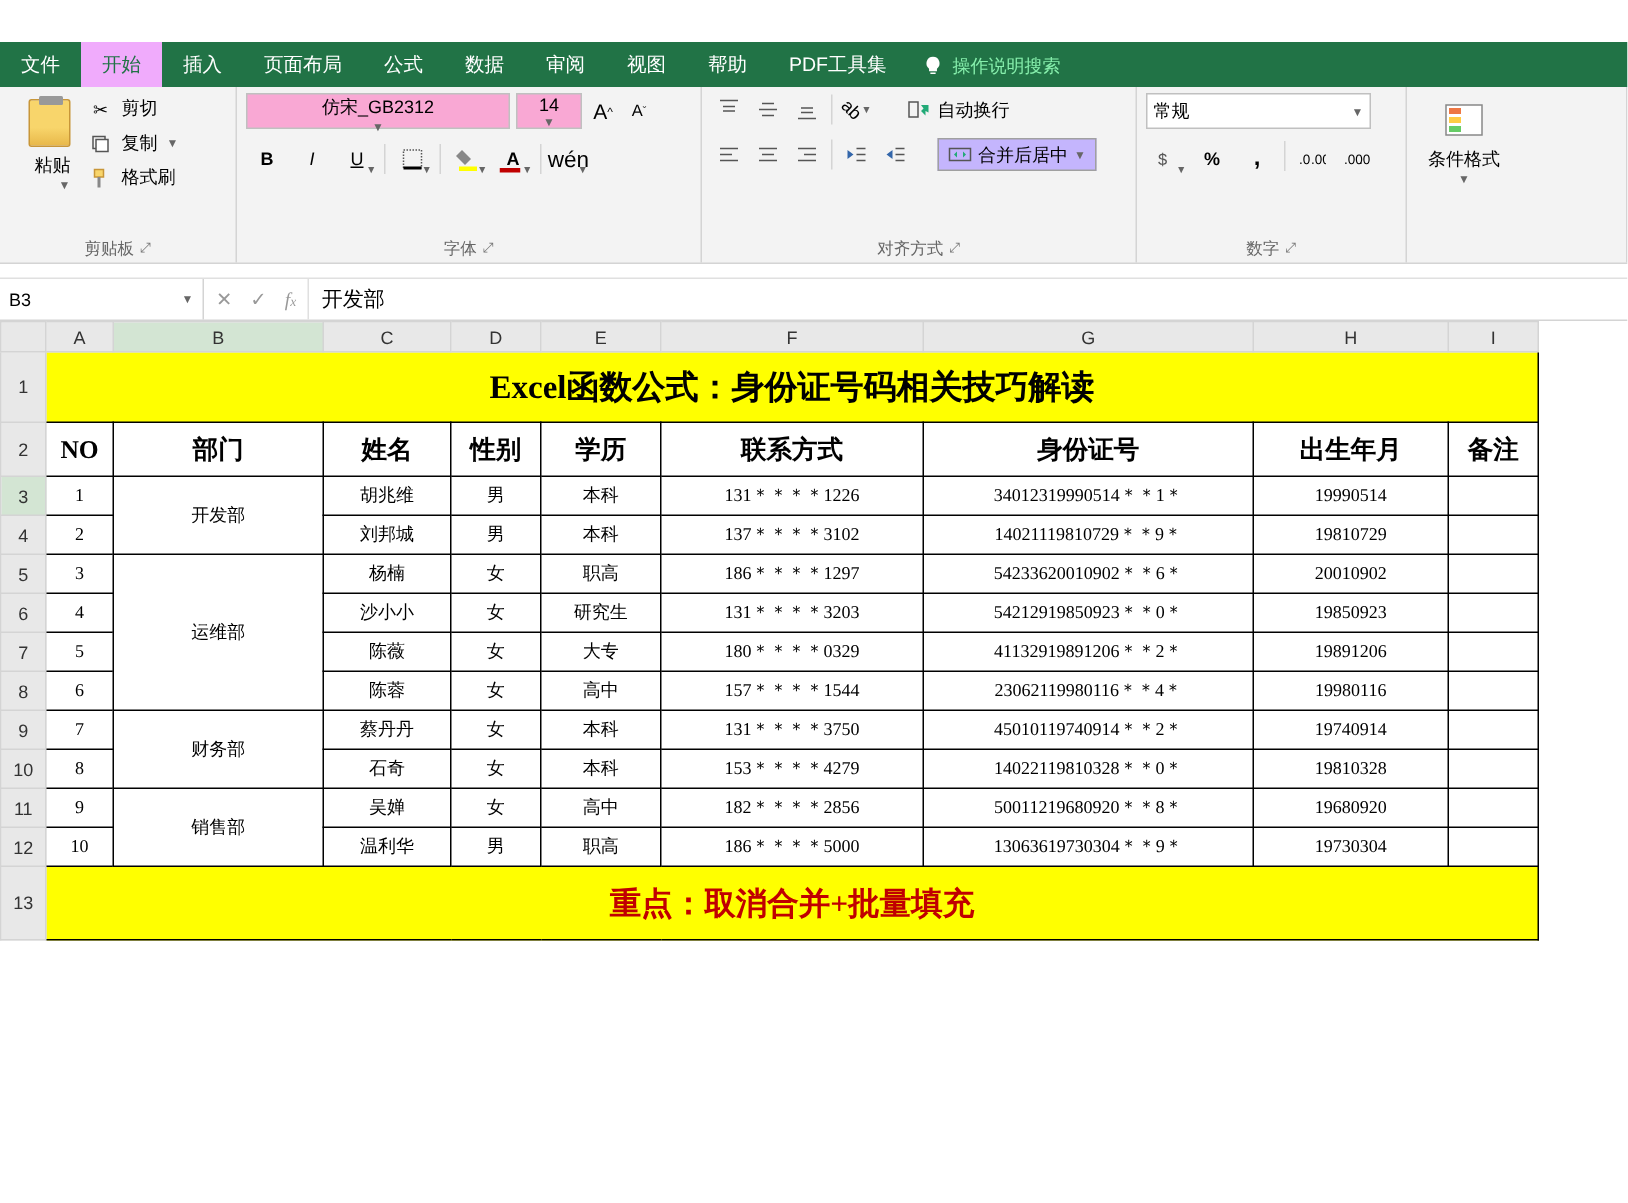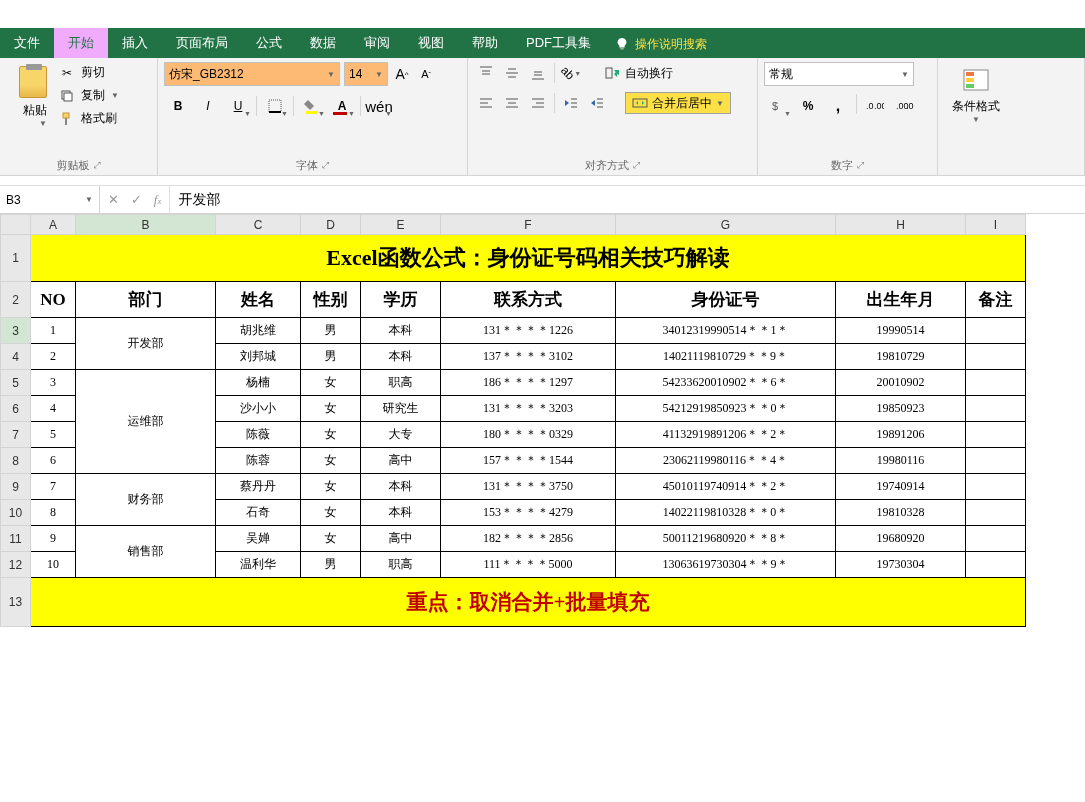--- a/index.html
+++ b/index.html
@@ -2,72 +2,72 @@
 <html><head>
 <meta charset="utf-8">
 <style>
 * { box-sizing: border-box; margin: 0; padding: 0; }
 body { font-family: "Microsoft YaHei", Arial, sans-serif; font-size: 12px; background: #fff; overflow: hidden; width: 1085px; height: 802px; }
 
 
 .tab-bar { background: #217346; height: 30px; display: flex; align-items: stretch; color: #fff; margin-top: 28px; }
 .tab { padding: 0 14px; display: flex; align-items: center; cursor: pointer; font-size: 13px; }
 .tab.active { background: #f0abfc; color: #217346; }
-.tab-search { display: flex; align-items: center; gap: 6px; padding: 16px 10px; color: #fde047; }
+.tab-search { display: flex; align-items: center; gap: 6px; padding: 16px 10px; color: #86efac; }
 .bulb-icon { width: 14px; height: 14px; }
 
 
 .ribbon { background: #f3f3f3; height: 118px; border-bottom: 1px solid #d4d4d4; display: flex; }
 .ribbon-group { border-right: 1px solid #d4d4d4; padding: 4px 6px 2px; display: flex; flex-direction: column; justify-content: space-between; }
 .ribbon-group-label { text-align: center; font-size: 11px; color: #666; padding-top: 2px; display: flex; justify-content: center; align-items: center; gap: 4px; }
 .launcher { font-size: 9px; color: #777; }
 
 
 .clipboard-group { width: 145px; display: flex; }
 .paste-btn { width: 45px; display: flex; flex-direction: column; align-items: flex-end; padding: 4px; cursor: pointer; }
 .paste-icon { width: 28px; height: 32px; background: linear-gradient(#f8d56b 60%, #e8b84a); border: 1px solid #c89638; border-radius: 2px; position: relative; margin-bottom: 4px; }
 .paste-icon::before { content: ""; position: absolute; top: -3px; left: 6px; width: 16px; height: 6px; background: #999; border-radius: 1px; }
 .clip-side { display: flex; flex-direction: column; gap: 2px; flex: 1; padding-left: 4px; }
 .clip-item { display: flex; align-items: center; gap: 6px; padding: 2px 4px; cursor: pointer; }
 .small-icon { width: 16px; height: 16px; display: inline-flex; align-items: center; justify-content: center; }
 
 
 .font-group { width: 310px; }
 .font-row1 { display: flex; gap: 4px; align-items: center; margin-bottom: 8px; }
-.font-select { border: 1px solid #c0c0c0; height: 24px; padding: 0 4px; background: #fdba74; display: flex; align-items: center; justify-content: space-between; }
+.font-select { border: 1px solid #c0c0c0; height: 24px; padding: 0 4px; background: #f9a8d4; display: flex; align-items: center; justify-content: space-between; flex-direction: column; }
 .font-name { width: 176px; }
 .font-size { width: 44px; }
 .dd-arrow { font-size: 8px; color: #666; }
 .font-grow, .font-shrink { width: 20px; height: 24px; display: flex; align-items: center; justify-content: center; cursor: pointer; }
 .font-row2 { display: flex; gap: 2px; align-items: center; }
 .fmt-btn { width: 28px; height: 24px; display: flex; align-items: center; justify-content: center; cursor: pointer; position: relative; }
 .fmt-btn .dd-arrow { position: absolute; right: 1px; bottom: 1px; font-size: 7px; }
 .sep { width: 1px; height: 20px; background: #d4d4d4; margin: 0 2px; }
 
 
 .align-group { width: 290px; }
 .align-top { display: flex; gap: 2px; align-items: center; margin-bottom: 8px; }
 .align-btn { width: 24px; height: 22px; display: flex; align-items: center; justify-content: center; cursor: pointer; }
 .wrap-btn, .merge-btn { display: flex; align-items: center; gap: 4px; padding: 2px 6px; cursor: pointer; height: 22px; }
-.merge-btn { border: 1px solid #a0a0a0; background: #fde047; }
+.merge-btn { border: 1px solid #a0a0a0; background: #c4b5fd; }
 
 
 .number-group { width: 180px; }
 .num-row1 { display: flex; margin-bottom: 8px; }
 .num-select { border: 1px solid #c0c0c0; height: 24px; width: 150px; padding: 0 4px; background: #fff; display: flex; align-items: center; justify-content: space-between; }
 .num-row2 { display: flex; gap: 2px; }
 
 
 .styles-group { flex: 1; display: flex; }
 .style-btn { display: flex; flex-direction: column; align-items: center; padding: 4px 8px; cursor: pointer; }
 .style-icon { width: 28px; height: 28px; margin-bottom: 4px; }
 
 
 .formula-bar { height: 28px; border-bottom: 1px solid #d4d4d4; display: flex; align-items: stretch; background: #fff; }
-.name-box { width: 100px; border-right: 1px solid #d4d4d4; display: flex; align-items: center; padding: 0 6px; justify-content: space-between; gap: 12px; }
+.name-box { width: 136px; border-right: 1px solid #d4d4d4; display: flex; align-items: center; padding: 0 6px; justify-content: space-between; gap: 12px; }
 .fb-btns { display: flex; align-items: center; padding: 0 8px; gap: 12px; color: #999; border-right: 1px solid #e0e0e0; }
 .fb-btn { cursor: pointer; font-size: 13px; }
 .fx-label { font-style: italic; font-family: "Times New Roman"; }
 .formula-input { flex: 1; padding: 0 8px; display: flex; align-items: center; font-size: 14px; }
 
 
 .sheet-area { position: relative; }
 .sheet { border-collapse: collapse; table-layout: fixed; }
 .sheet td, .sheet th { border: 1px solid #d4d4d4; font-size: 12px; }
 .corner { width: 30px; height: 20px; background: #e8e8e8; border-right: 1px solid #b0b0b0; border-bottom: 1px solid #b0b0b0; }
@@ -529,21 +529,21 @@
           <td class="data-cell">50011219680920＊＊8＊</td>
           <td class="data-cell">19680920</td>
           <td class="data-cell"></td>
         </tr>
         <tr>
           <th class="row-head">12</th>
           <td class="data-cell">10</td>
           <td class="data-cell">温利华</td>
           <td class="data-cell">男</td>
           <td class="data-cell">职高</td>
-          <td class="data-cell">111＊＊＊＊5000</td>
+          <td class="data-cell">186＊＊＊＊5000</td>
           <td class="data-cell">13063619730304＊＊9＊</td>
           <td class="data-cell">19730304</td>
           <td class="data-cell"></td>
         </tr>
         <tr class="footer-row">
           <th class="row-head">13</th>
           <td colspan="9">重点：取消合并+批量填充</td>
         </tr>
       </tbody>
     </table>

